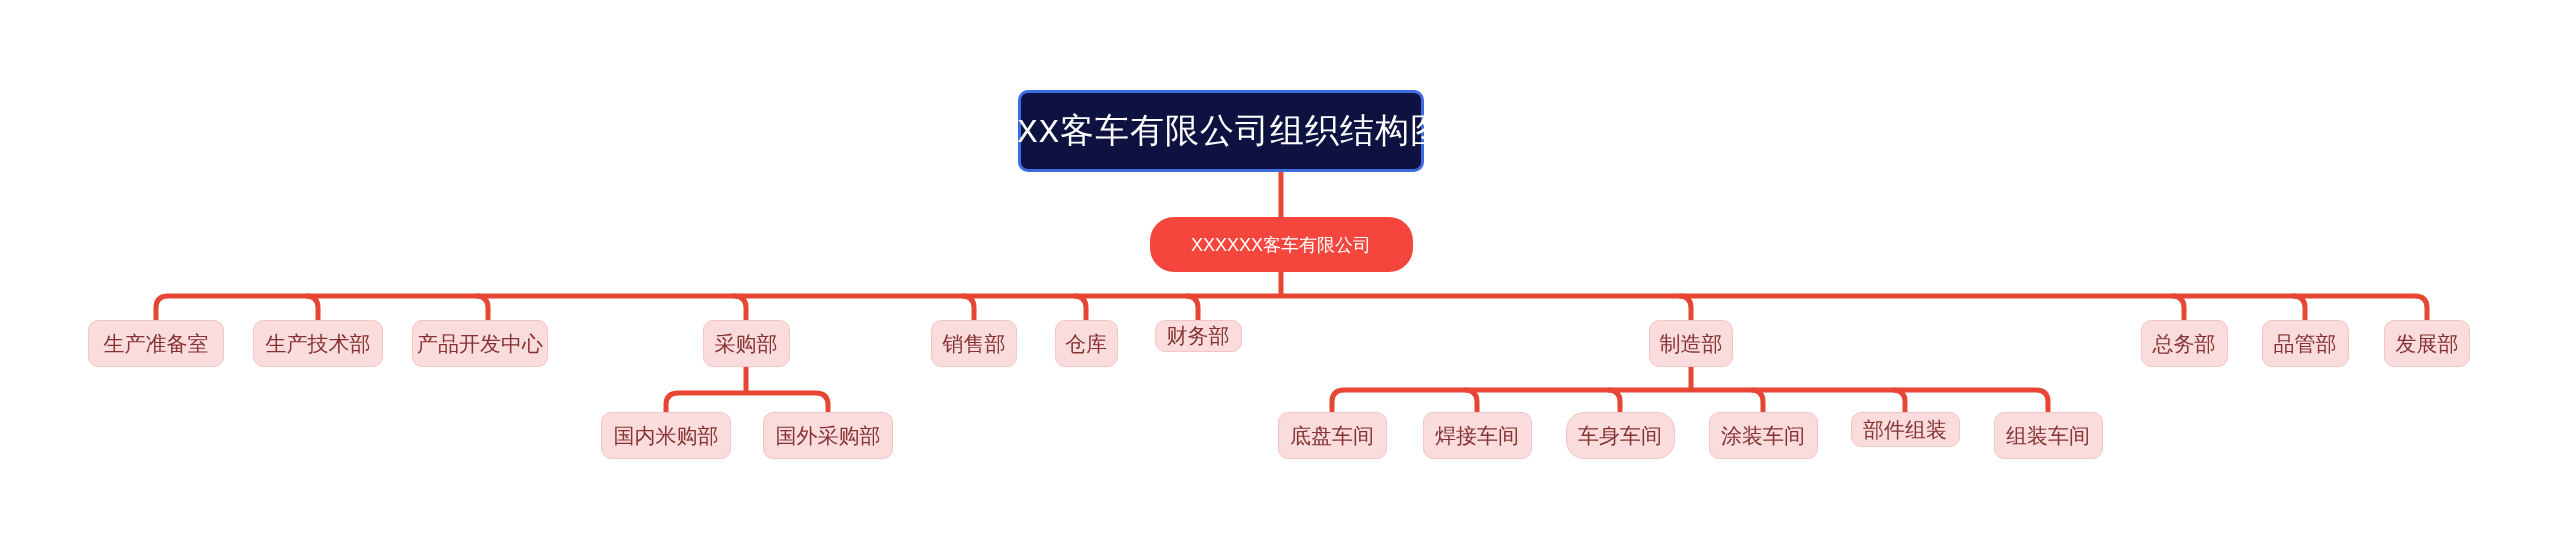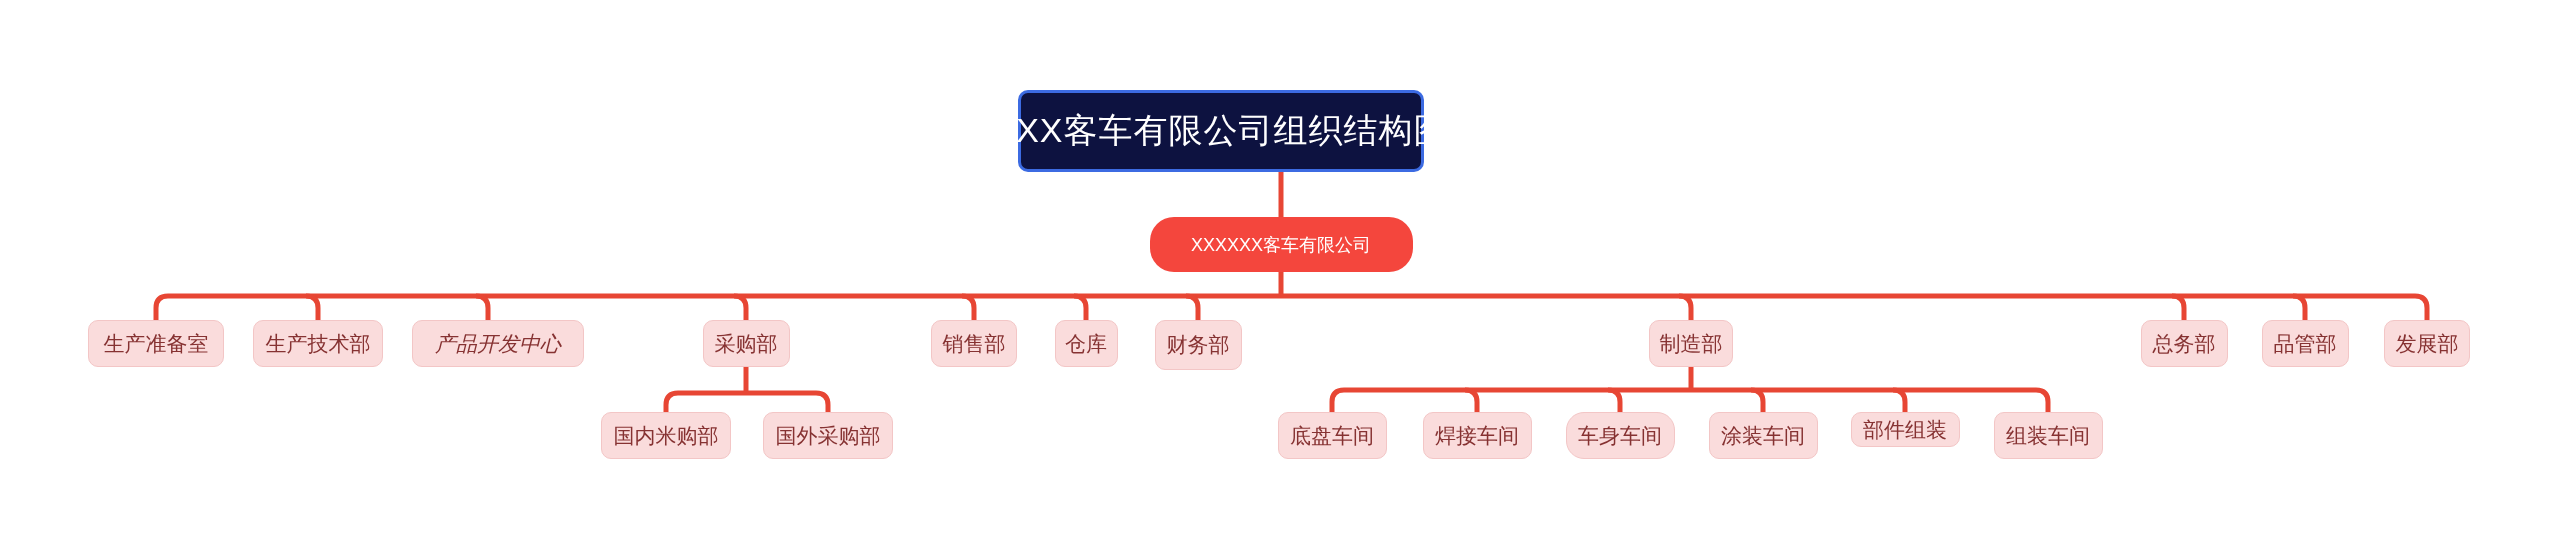--- a/index.html
+++ b/index.html
@@ -69,34 +69,34 @@
       <path d="M 746 367 V 393" fill="none" stroke="#e74634" stroke-width="5"></path>
       <path d="M 666 412 L 666 405 Q 666 393 678 393 H 816 Q 828 393 828 405 L 828 412" fill="none" stroke="#e74634" stroke-width="5"></path>
       <path d="M 1691 367 V 390" fill="none" stroke="#e74634" stroke-width="5"></path>
       <path d="M 1332 412 L 1332 402 Q 1332 390 1344 390 H 2036 Q 2048 390 2048 402 L 2048 412" fill="none" stroke="#e74634" stroke-width="5"></path>
       <path d="M 1465 390 Q 1477 390 1477 402 L 1477 412" fill="none" stroke="#e74634" stroke-width="5"></path>
       <path d="M 1608 390 Q 1620 390 1620 402 L 1620 412" fill="none" stroke="#e74634" stroke-width="5"></path>
       <path d="M 1751 390 Q 1763 390 1763 402 L 1763 412" fill="none" stroke="#e74634" stroke-width="5"></path>
       <path d="M 1893 390 Q 1905 390 1905 402 L 1905 412" fill="none" stroke="#e74634" stroke-width="5"></path>
     </svg>
 
-  <div class="node title-node" id="title-node" style="left: 1017.5px; top: 90px; width: 406px; height: 82px;">XXX客车有限公司组织结构图</div>
+  <div class="node title-node" id="title-node" style="left: 1017.5px; top: 90px; width: 406px; height: 82px; font-family: Liberation Mono, monospace;">XXX客车有限公司组织结构图</div>
 
   <div class="node root-node" id="root-node" style="left: 1149.5px; top: 217px; width: 263px; height: 55px;">XXXXXX客车有限公司</div>
 
   <div id="nodes-layer">
       <div class="node dept-node" style="left: 88px; top: 320px; width: 136px; height: 47px;">生产准备室</div>
       <div class="node dept-node" style="left: 253px; top: 320px; width: 130px; height: 47px;">生产技术部</div>
-      <div class="node dept-node" style="left: 412px; top: 320px; width: 172px; height: 47px; font-style: italic;">产品开发中心</div>
+      <div class="node dept-node" style="left: 412px; top: 320px; width: 136px; height: 47px;">产品开发中心</div>
       <div class="node dept-node" style="left: 702.5px; top: 320px; width: 87px; height: 47px;">采购部</div>
       <div class="node dept-node" style="left: 601px; top: 412px; width: 130px; height: 47px;">国内米购部</div>
       <div class="node dept-node" style="left: 763px; top: 412px; width: 130px; height: 47px;">国外采购部</div>
       <div class="node dept-node" style="left: 931px; top: 320px; width: 86px; height: 47px;">销售部</div>
       <div class="node dept-node" style="left: 1054.5px; top: 320px; width: 63px; height: 47px; text-align: center;">仓库</div>
-      <div class="node dept-node" style="left: 1154.5px; top: 320px; width: 87px; height: 50px;">财务部</div>
+      <div class="node dept-node" style="left: 1154.5px; top: 320px; width: 87px; height: 32px;">财务部</div>
       <div class="node dept-node" style="left: 1649px; top: 320px; width: 84px; height: 47px;">制造部</div>
       <div class="node dept-node" style="left: 1277.5px; top: 412px; width: 109px; height: 47px;">底盘车间</div>
       <div class="node dept-node" style="left: 1422.5px; top: 412px; width: 109px; height: 47px;">焊接车间</div>
       <div class="node dept-node" style="left: 1565.5px; top: 412px; width: 109px; height: 47px; border-radius: 18px;">车身车间</div>
       <div class="node dept-node" style="left: 1708.5px; top: 412px; width: 109px; height: 47px;">涂装车间</div>
       <div class="node dept-node" style="left: 1850.5px; top: 412px; width: 109px; height: 35px;">部件组装</div>
       <div class="node dept-node" style="left: 1993.5px; top: 412px; width: 109px; height: 47px;">组装车间</div>
       <div class="node dept-node" style="left: 2140.5px; top: 320px; width: 87px; height: 47px;">总务部</div>
       <div class="node dept-node" style="left: 2261.5px; top: 320px; width: 87px; height: 47px;">品管部</div>
       <div class="node dept-node" style="left: 2384px; top: 320px; width: 86px; height: 47px;">发展部</div>

